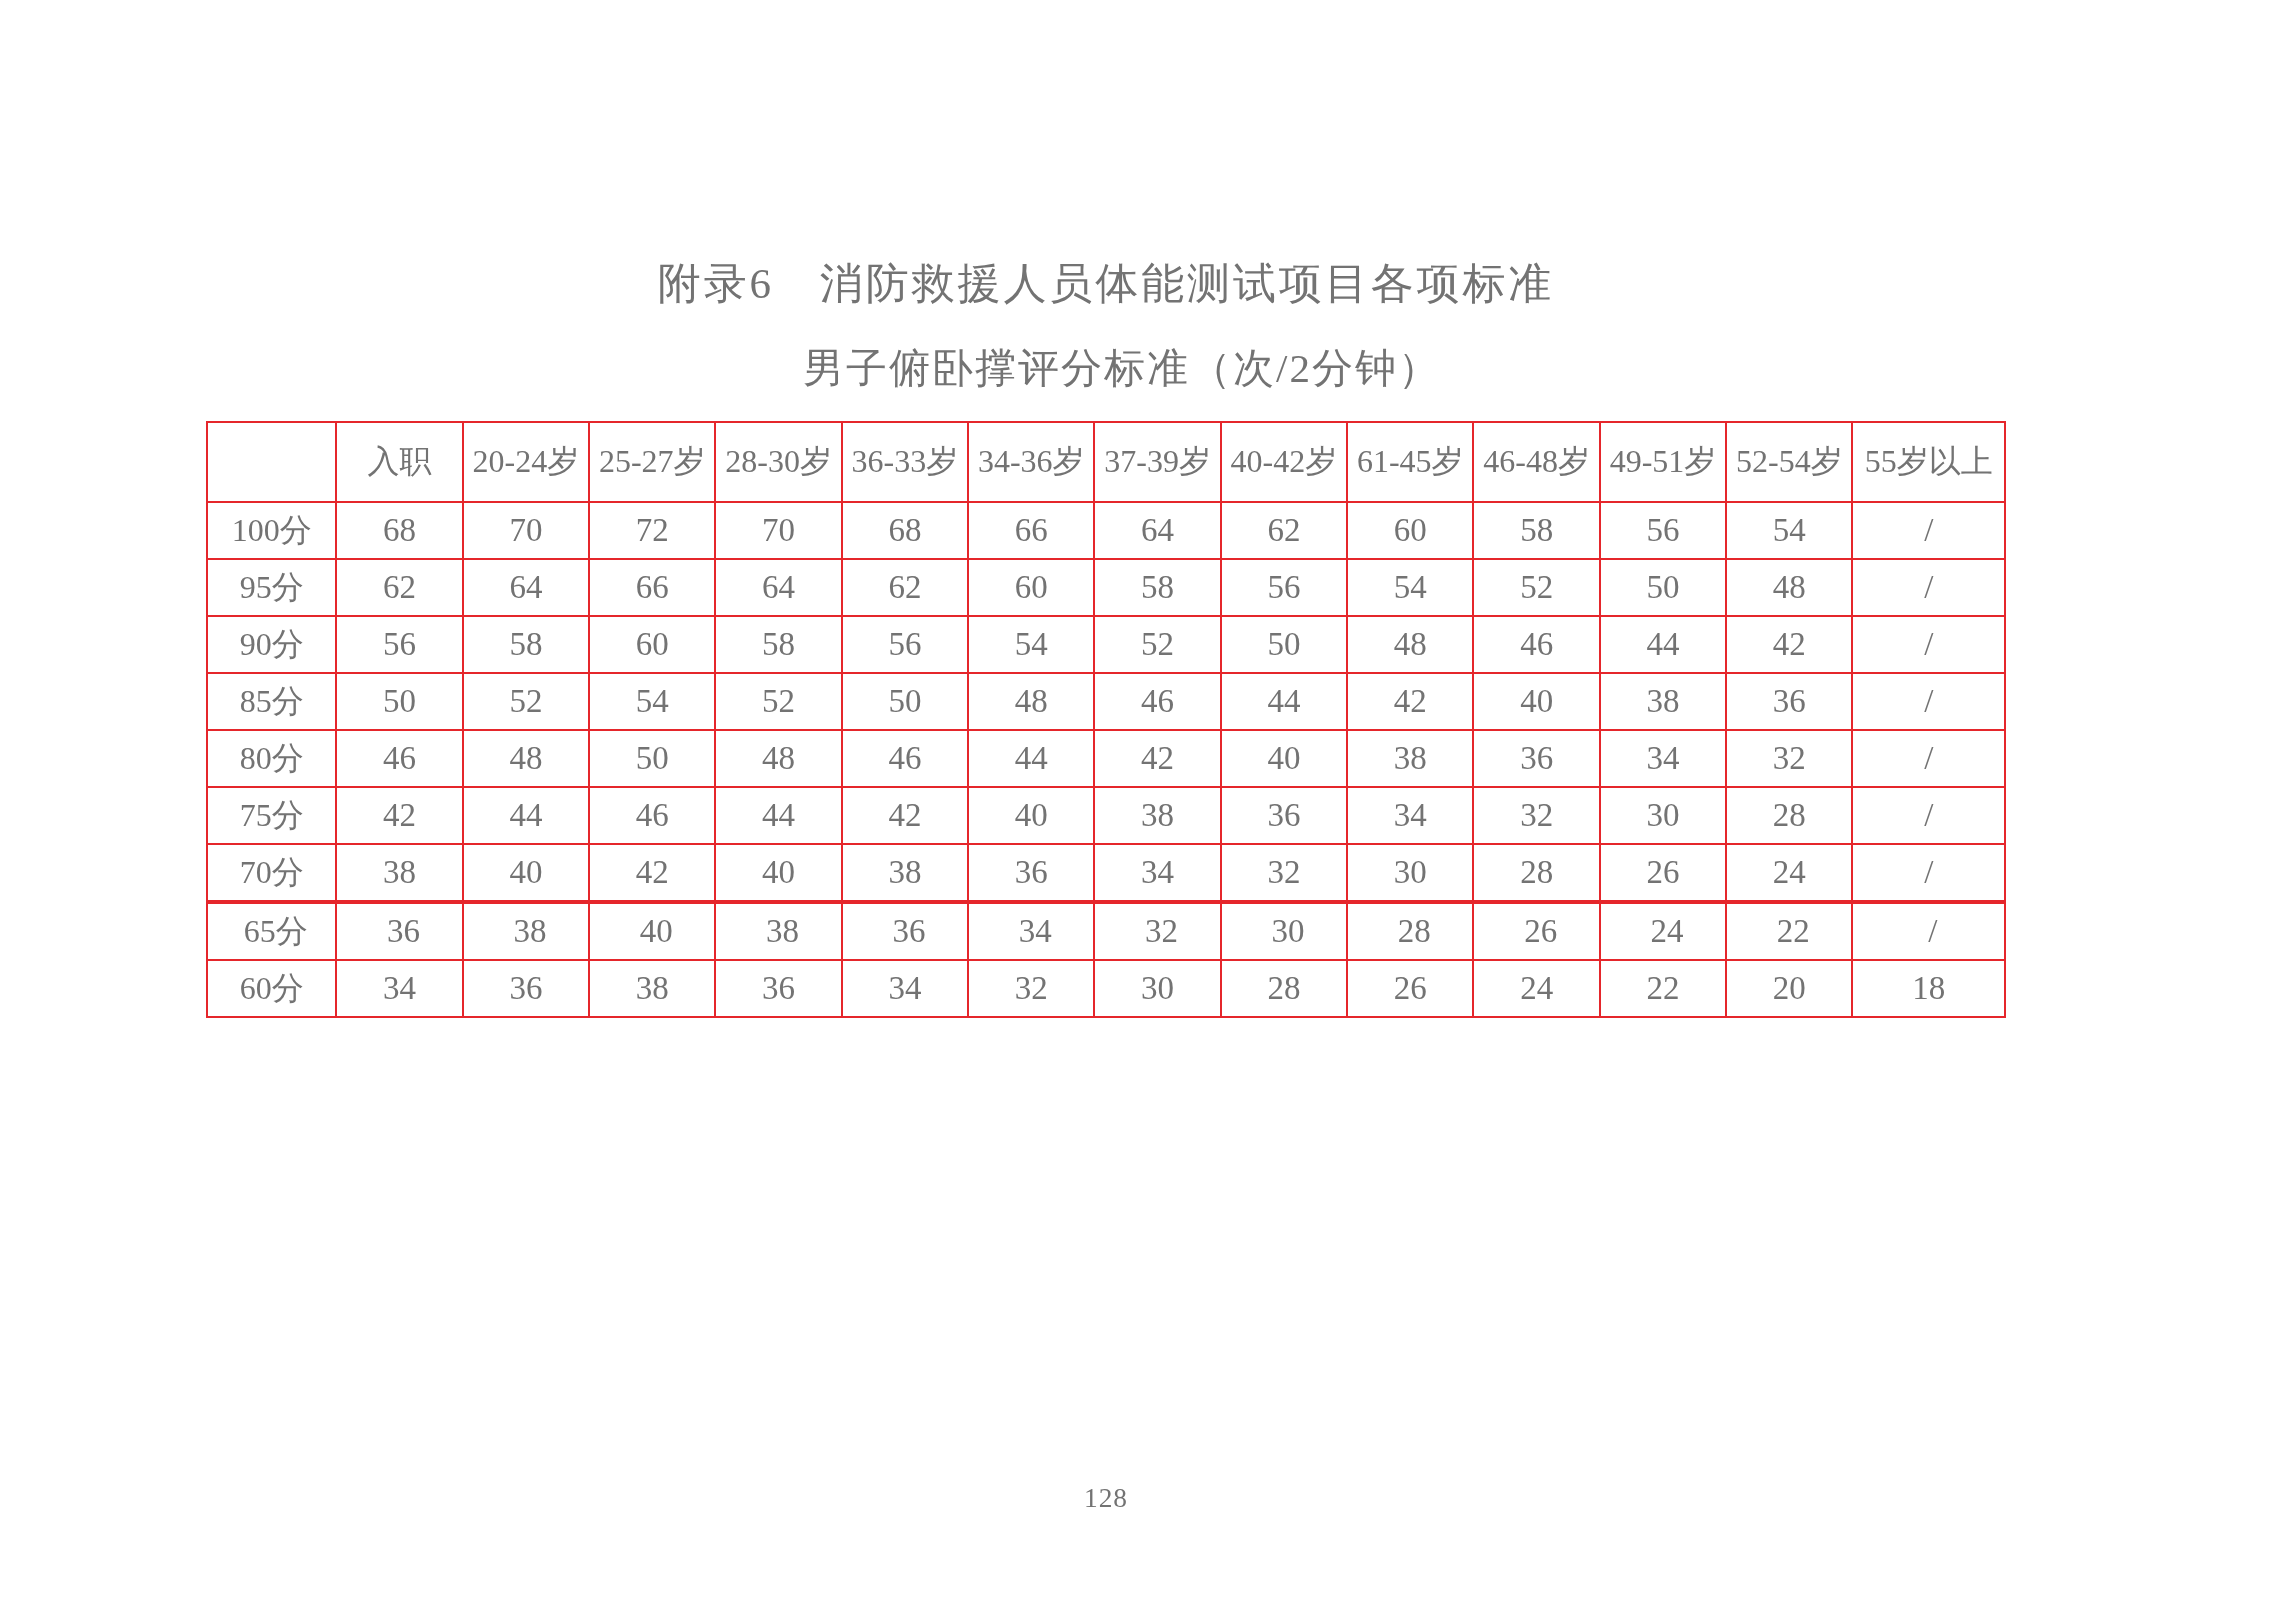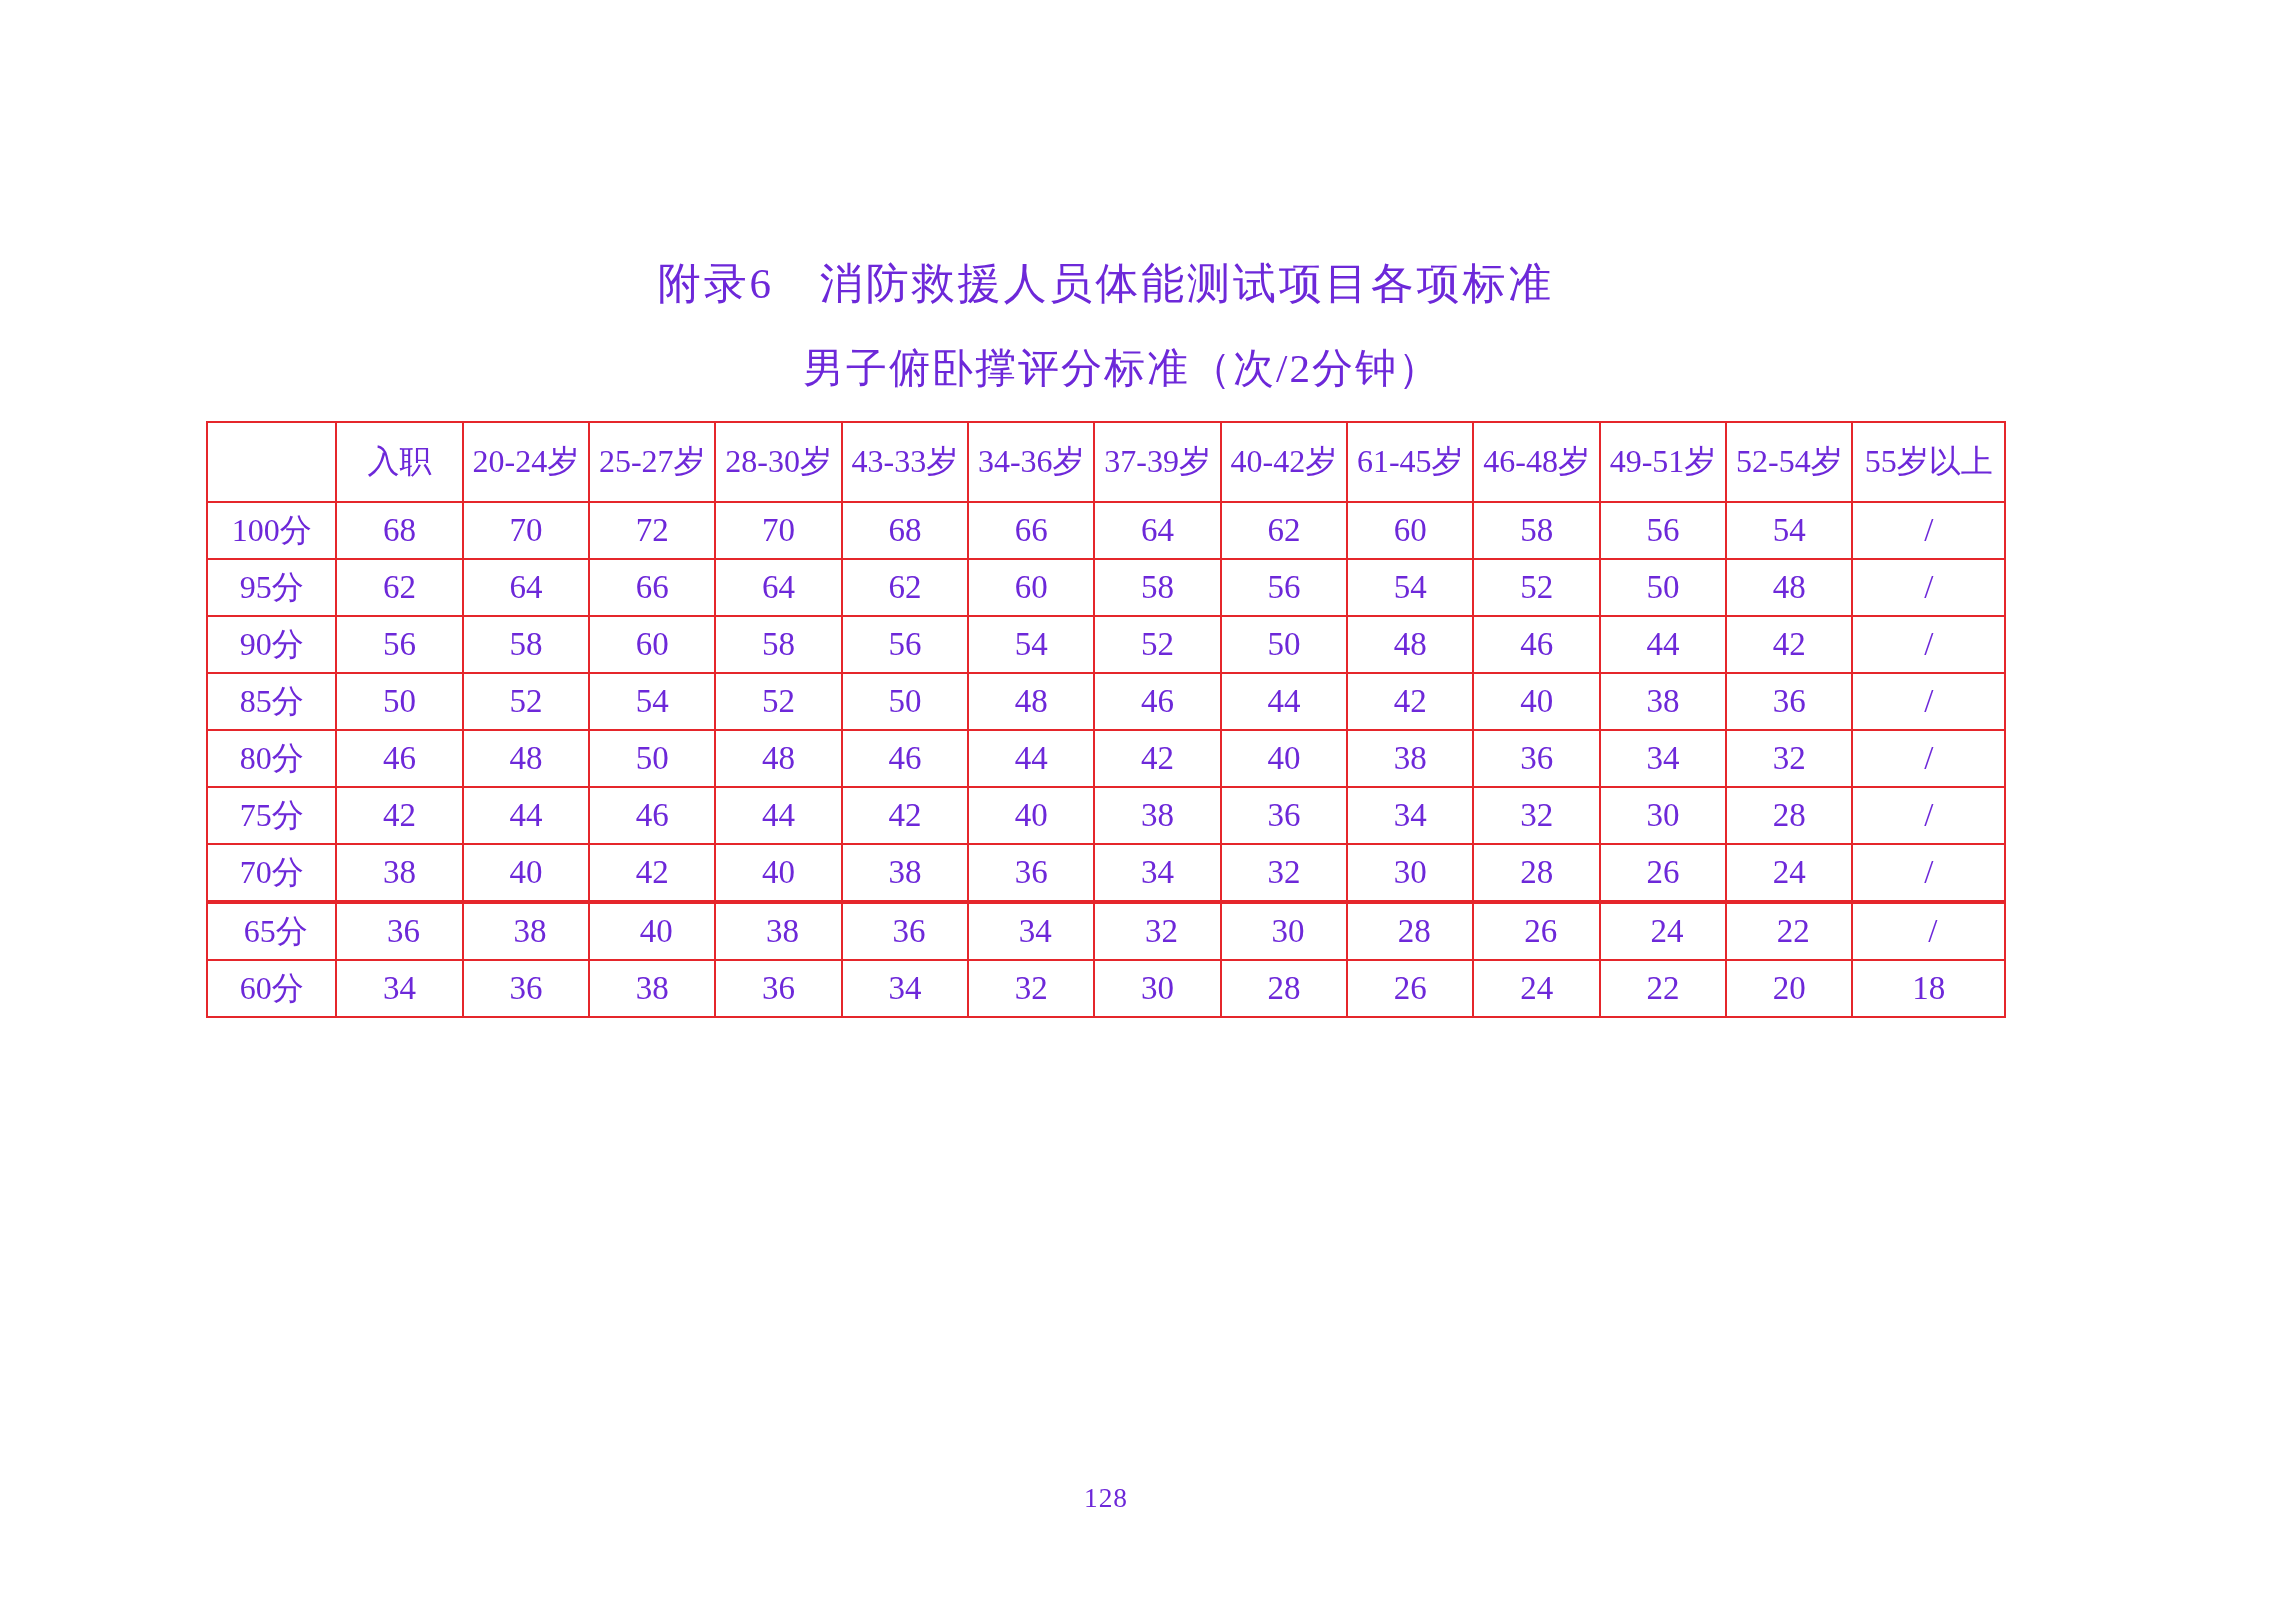--- a/index.html
+++ b/index.html
@@ -5,21 +5,21 @@
   html, body {
     margin: 0;
     padding: 0;
     background: #ffffff;
   }
   .page {
     position: relative;
     width: 2293px;
     height: 1621px;
     background: #ffffff;
-    color: #6d28d9;
+    color: #737373;
     font-family: "Liberation Serif", "DejaVu Serif", serif;
     overflow: hidden;
   }
   .content {
     position: absolute;
     left: 206px;
     top: 0;
     width: 1800px;
     height: 1621px;
   }
@@ -118,21 +118,21 @@
           <col style="width: 126px;">
           <col style="width: 152px;">
         </colgroup>
       <thead>
         <tr id="header-row">
             <th></th>
             <th>入职</th>
             <th>20-24岁</th>
             <th>25-27岁</th>
             <th>28-30岁</th>
-            <th>43-33岁</th>
+            <th>36-33岁</th>
             <th>34-36岁</th>
             <th>37-39岁</th>
             <th>40-42岁</th>
             <th>61-45岁</th>
             <th>46-48岁</th>
             <th>49-51岁</th>
             <th>52-54岁</th>
             <th>55岁以上</th>
           </tr>
       </thead>

